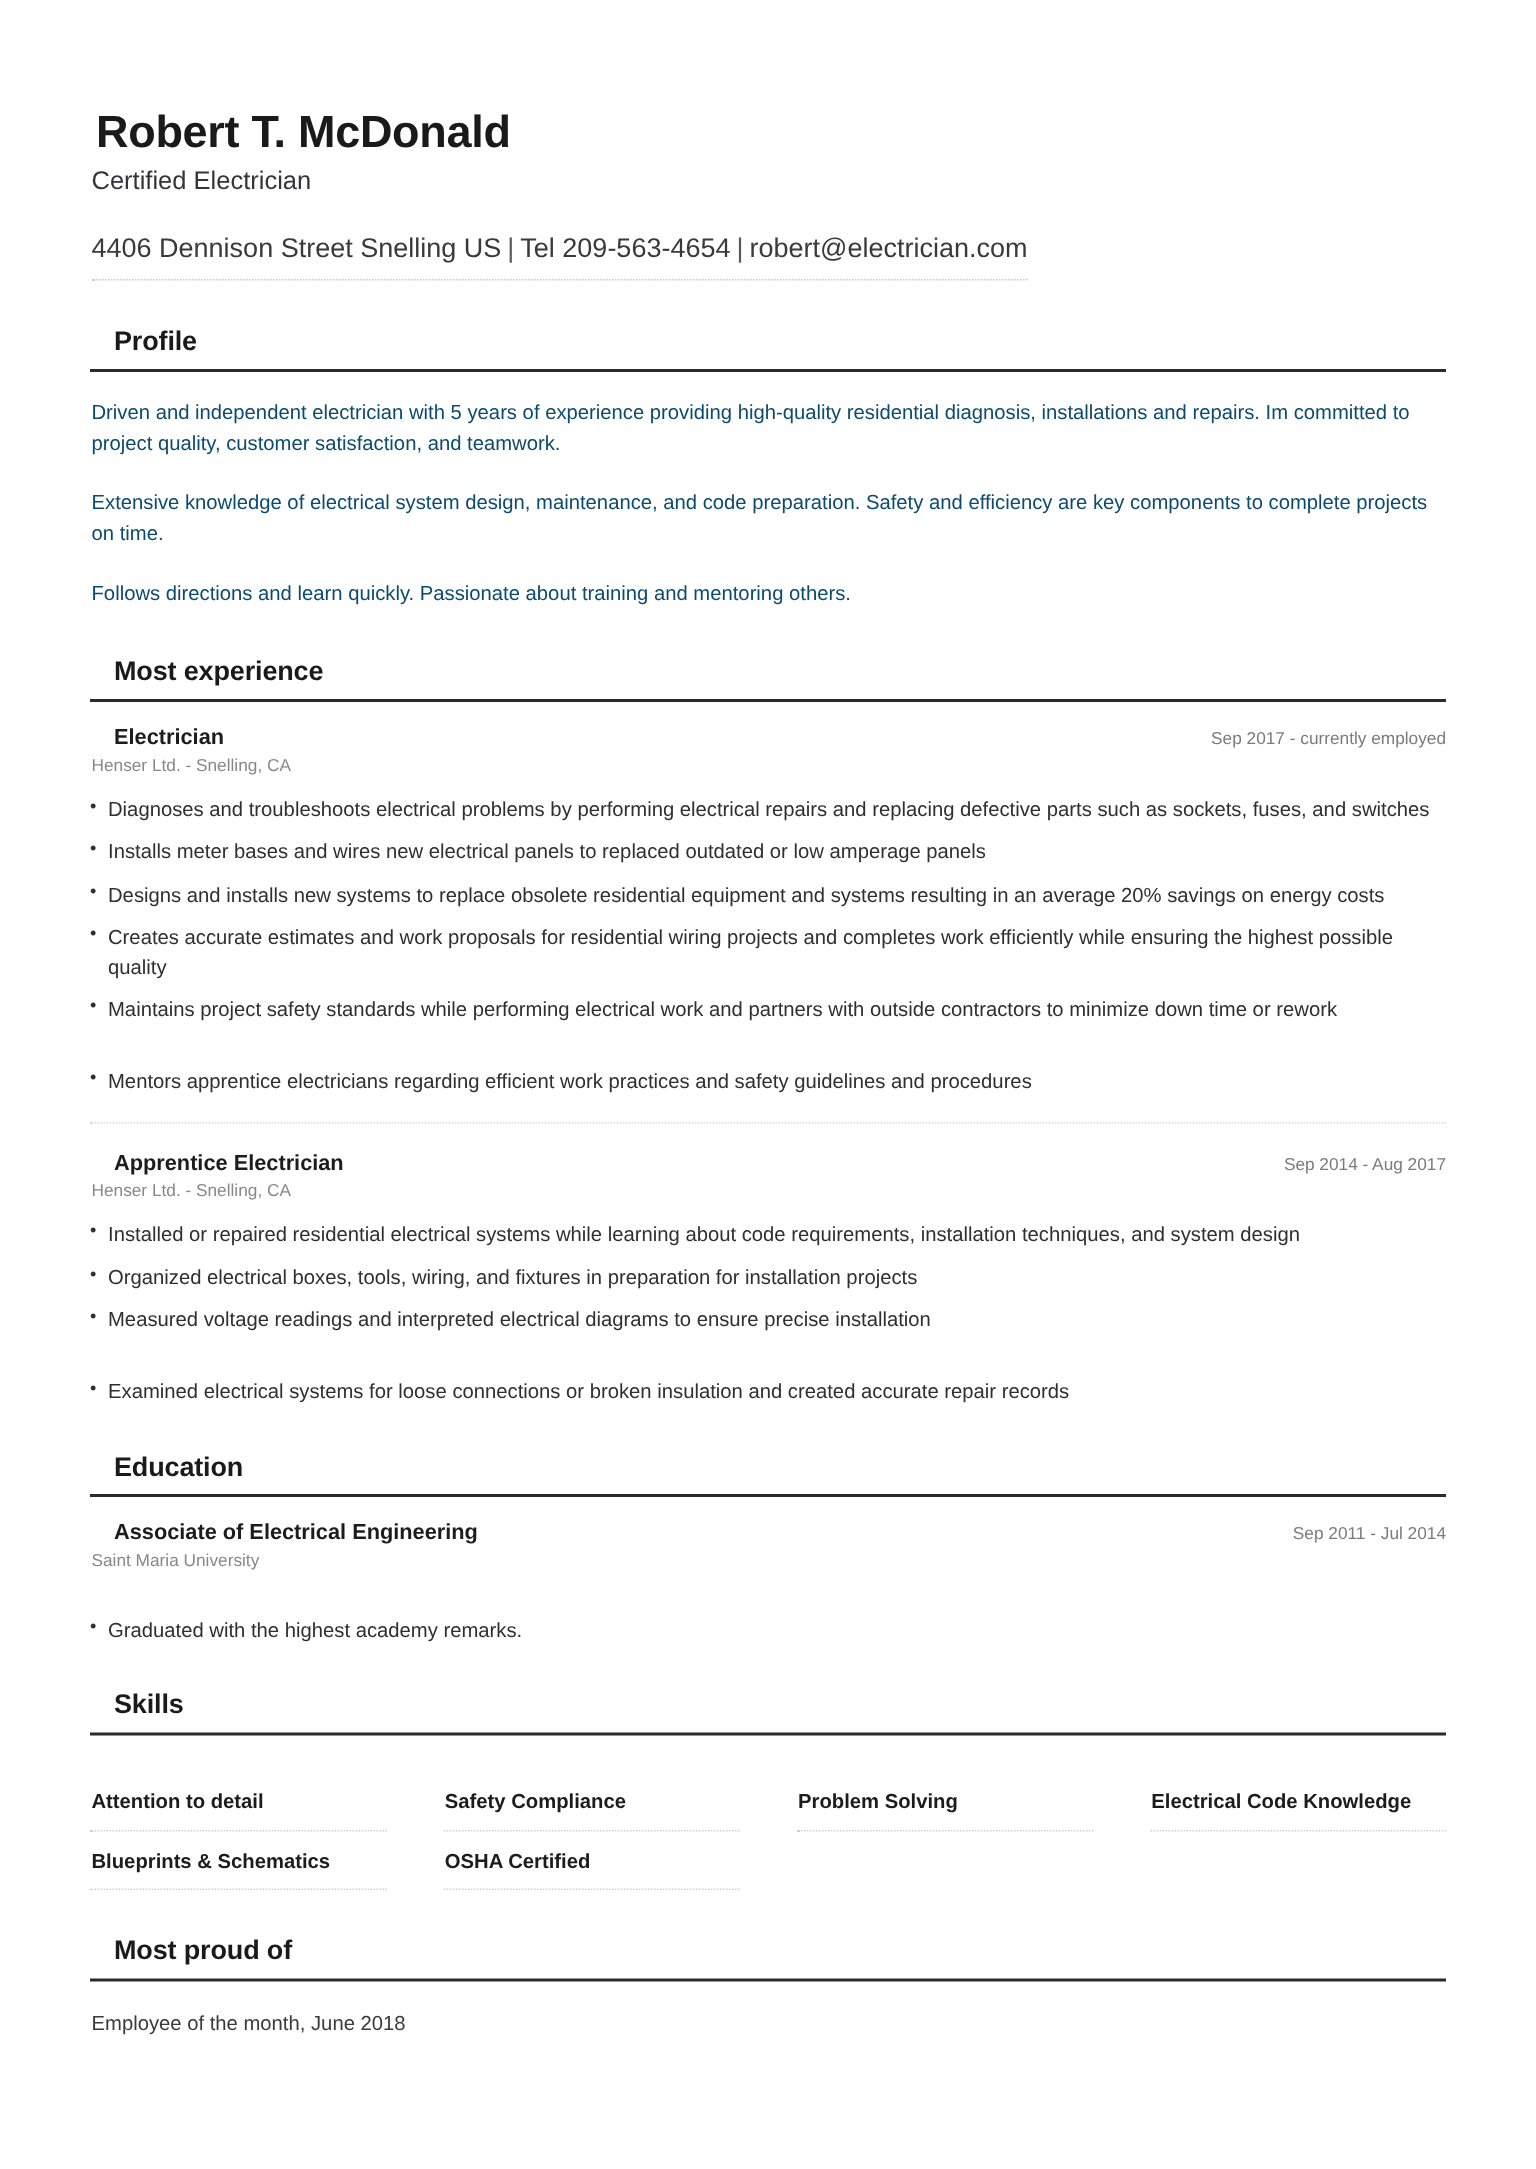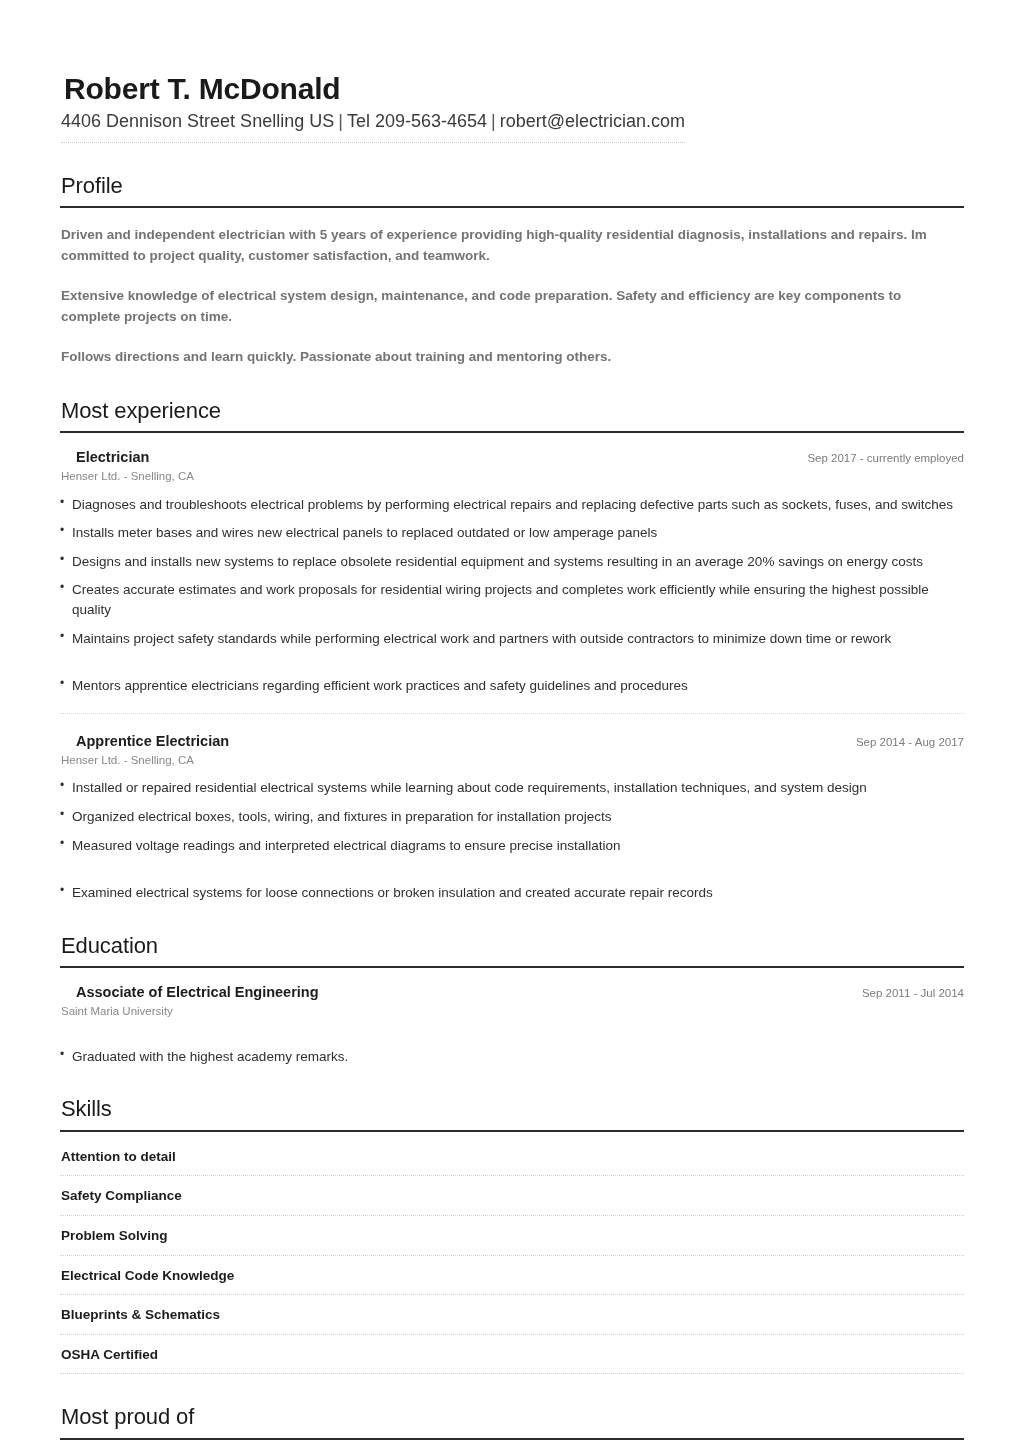--- a/index.html
+++ b/index.html
@@ -53,43 +53,42 @@
     line-height: 1.2;
   }
   .contact-sep {
     color: #5a5a5a;
     padding: 0 4px;
   }
 
   
   .section { margin-top: 30px; }
   .section-title {
-    font-size: 22px;
-    font-weight: normal;
+    font-size: 18px;
+    font-weight: bold;
     color: #1a1a1a;
-    margin: 0 0 7px 1px;
+    margin: 0 0 7px 16px;
     line-height: 1.2;
     letter-spacing: -0.1px;
   }
   .section-rule {
     border: 0;
     border-top: 2px solid #2b2b2b;
     margin: 0 0 0 0;
     width: 100%;
   }
 
   
   .profile-body { padding-top: 17px; }
   .profile-para {
     font-size: 13.5px;
     line-height: 1.55;
-    color: #737373;
+    color: #0c4a6e;
     margin: 0 0 19px 1px;
     max-width: 892px;
-    font-weight: bold;
   }
   .profile-para:last-child { margin-bottom: 0; }
 
   
   .entries { padding-top: 15px; }
   .entry { position: relative; }
   .entry + .entry {
     margin-top: 17px;
     padding-top: 18px;
     border-top: 1px dotted #d8d8d8;
@@ -140,24 +139,24 @@
     position: absolute;
     left: 0;
     top: -1px;
     color: #2f2f2f;
     font-size: 12px;
   }
 
   
   .skills-grid {
     display: grid;
-    grid-template-columns: repeat(1, 1fr);
+    grid-template-columns: repeat(4, 1fr);
     column-gap: 38px;
     row-gap: 0;
-    padding-top: 5px;
+    padding-top: 24px;
   }
   .skill-cell {
     padding: 11px 0 10px 0;
     border-bottom: 1px dotted #cfcfcf;
   }
   .skill-label {
     font-size: 13.5px;
     font-weight: bold;
     color: #1c1c1c;
     line-height: 1.3;
@@ -173,20 +172,21 @@
     margin-left: 1px;
   }
 </style>
 </head>
 <body>
 
 <div class="page">
 
   <div class="header">
     <h1 class="name">Robert T. McDonald</h1>
+    <div class="job-title-sub">Certified Electrician</div>
     <div class="contact-wrap">
       <div class="contact-line">
         <span>4406 Dennison Street Snelling US</span><span class="contact-sep">|</span><span>Tel 209-563-4654</span><span class="contact-sep">|</span><span>robert@electrician.com</span>
       </div>
     </div>
   </div>
 
   <div class="section">
     <h2 class="section-title">Profile</h2>
     <hr class="section-rule">

